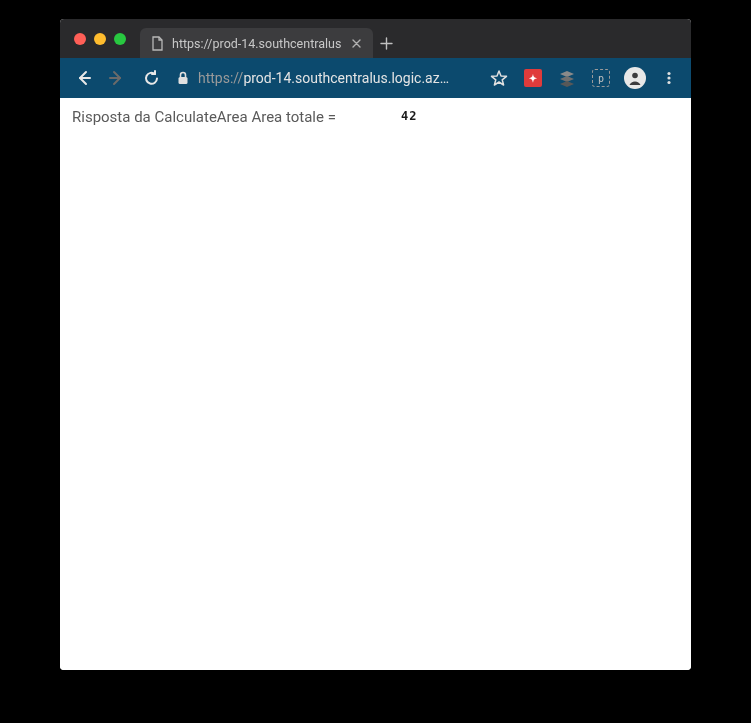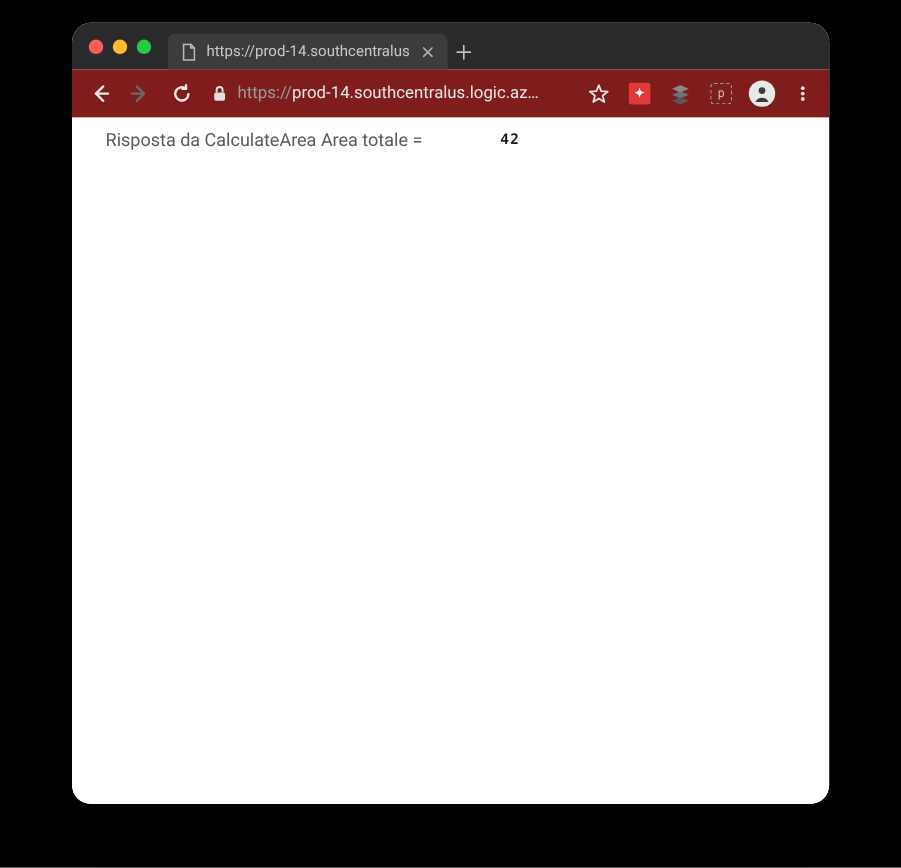--- a/index.html
+++ b/index.html
@@ -14,21 +14,21 @@
       font-family: -apple-system, BlinkMacSystemFont, "Segoe UI", Roboto, Helvetica, Arial, sans-serif;
       position: relative;
     }
     .window {
       position: absolute;
       top: 19px;
       left: 60px;
       width: 631px;
       height: 651px;
       background: #fff;
-      border-radius: 16px;
+      border-radius: 4px;
       overflow: hidden;
       box-shadow: 0 20px 60px rgba(0,0,0,0.6);
     }
     .titlebar {
       height: 39px;
       background: #2a2a2c;
       display: flex;
       align-items: center;
       padding-left: 14px;
     }
@@ -97,21 +97,21 @@
       width: 26px;
       height: 30px;
       display: flex;
       align-items: center;
       justify-content: center;
       cursor: pointer;
       font-weight: 300;
     }
     .toolbar {
       height: 40px;
-      background: #7f1d1d;
+      background: #0c4a6e;
       display: flex;
       align-items: center;
       padding: 0 8px;
       gap: 4px;
       justify-content: space-between;
     }
     .nav-btn {
       width: 30px;
       height: 30px;
       display: flex;
@@ -198,21 +198,21 @@
       width: 22px;
       height: 22px;
       background: #e8e8e8;
       border-radius: 50%;
       display: flex;
       align-items: center;
       justify-content: center;
     }
     .content {
       background: #fff;
-      padding: 10px 28px;
+      padding: 10px 12px;
       height: calc(100% - 79px);
       overflow: auto;
     }
     .content-row {
       display: flex;
       align-items: baseline;
     }
     .body-text {
       color: #5a5a5a;
       font-size: 15px;

